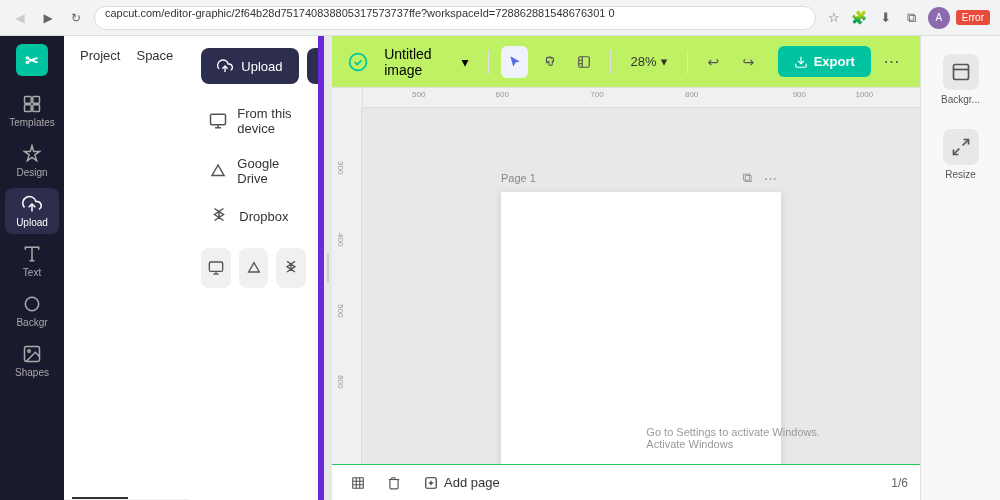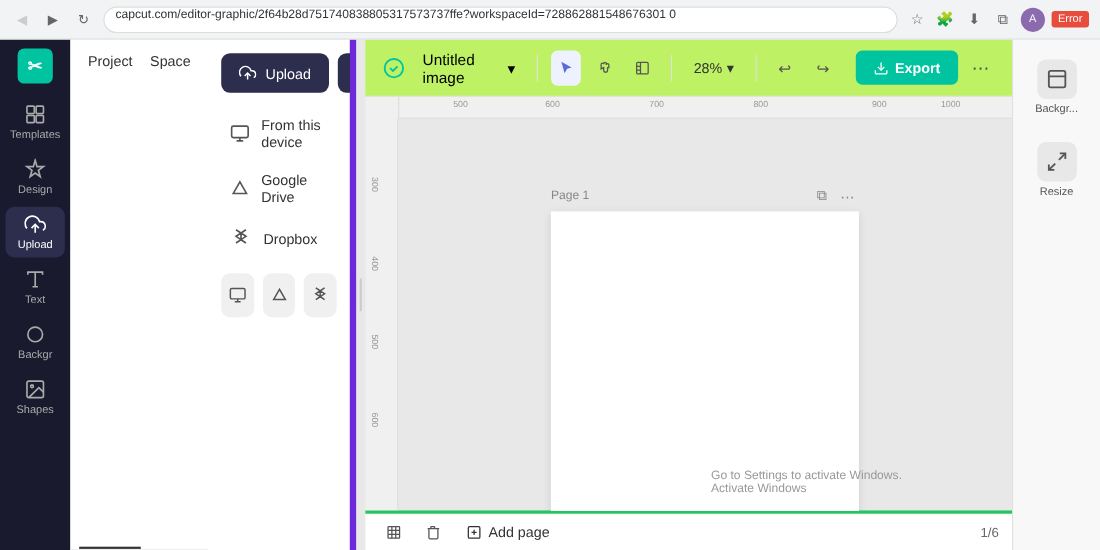--- a/index.html
+++ b/index.html
@@ -305,21 +305,21 @@
       background: #e8e8e8;
       border-radius: 8px;
       display: flex; align-items: center; justify-content: center;
       font-size: 16px; color: #555;
     }
 
     
     .bottom-bar {
       height: 36px;
       background: #fff;
-      border-top: 3px solid #22c55e;
+      border-top: 1px solid #22c55e;
       display: flex;
       align-items: center;
       padding: 5px 12px;
       gap: 8px;
       flex-shrink: 0;
     }
     .bottom-bar-btn {
       width: 28px; height: 28px;
       border-radius: 4px; border: none; background: none;
       cursor: pointer; display: flex; align-items: center; justify-content: center;

